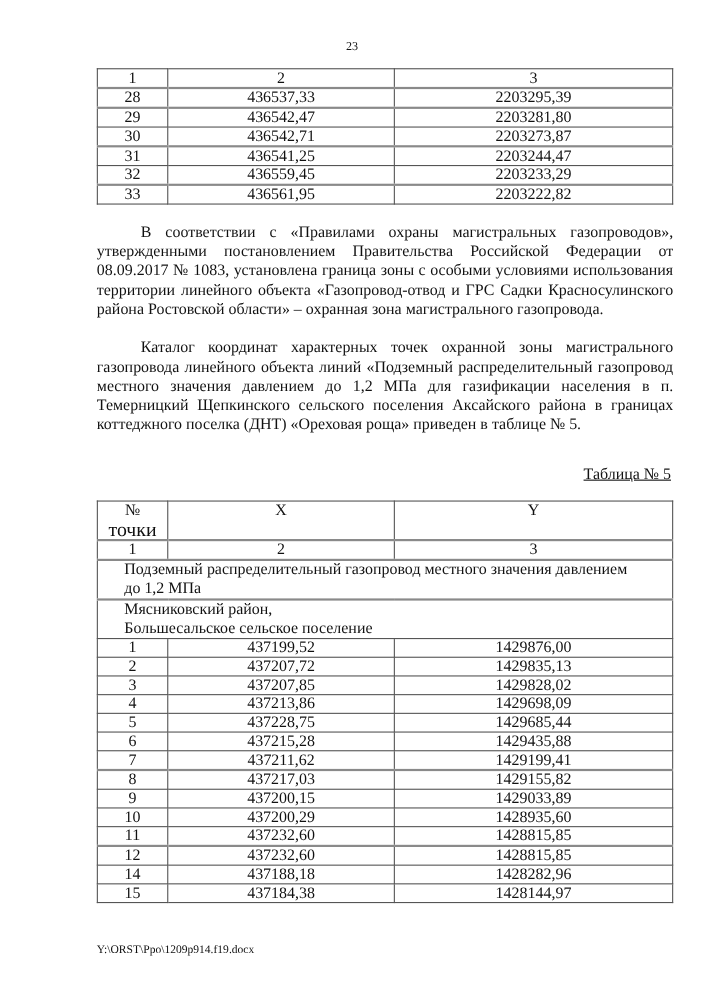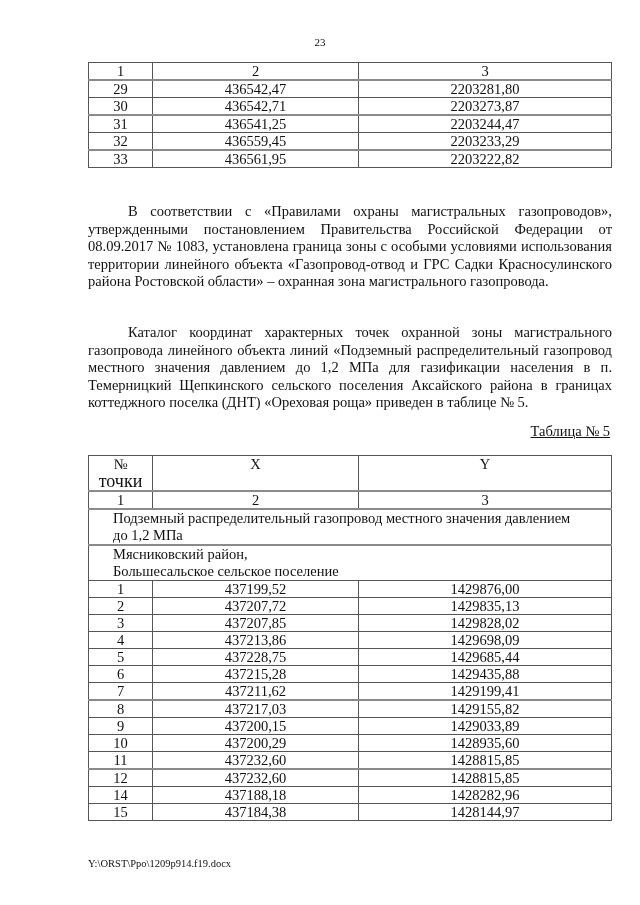--- a/index.html
+++ b/index.html
@@ -10,38 +10,43 @@
   table.grid td { border: 1px solid #555; text-align: center; padding: 0; line-height: 16px; height: 16px; }
   table.grid td.c1 { width: 63px; }
   table.grid td.c2 { width: 205px; }
   table.grid td.c3 { width: auto; }
   table.grid tr.thick td { border-top: 2px solid #8a8a8a; }
   #t1 { top: 62px; }
   .para { position: absolute; left: 88px; width: 524px; font-size: 14.5px; line-height: 17.6px;
           text-align: justify; margin: 0; }
   .para .indent { display: inline-block; width: 40px; }
   #p1 { top: 203px; }
-  #p2 { top: 308px; margin-top: 16px; }
+  #p2 { top: 308px; }
   .caption { position: absolute; top: 423px; right: 30px; font-size: 14.5px; text-decoration: underline; }
   #t2 { top: 455px; }
   #t2 td.hdr { line-height: 17px; vertical-align: top; }
   #t2 td.span { text-align: left; line-height: 17px; padding-left: 24px; }
   .footer { position: absolute; top: 858px; left: 88px; font-size: 10.5px; }
 </style>
 </head>
 <body>
 
 <div class="page-num">23</div>
 
 <table class="grid" id="t1">
   <tbody>
     <tr>
       <td class="c1">1</td>
       <td class="c2">2</td>
       <td class="c3">3</td>
+    </tr>
+    <tr class="thick">
+      <td>28</td>
+      <td>436537,33</td>
+      <td>2203295,39</td>
     </tr>
     <tr class="thick">
       <td>29</td>
       <td>436542,47</td>
       <td>2203281,80</td>
     </tr>
     <tr>
       <td>30</td>
       <td>436542,71</td>
       <td>2203273,87</td>

